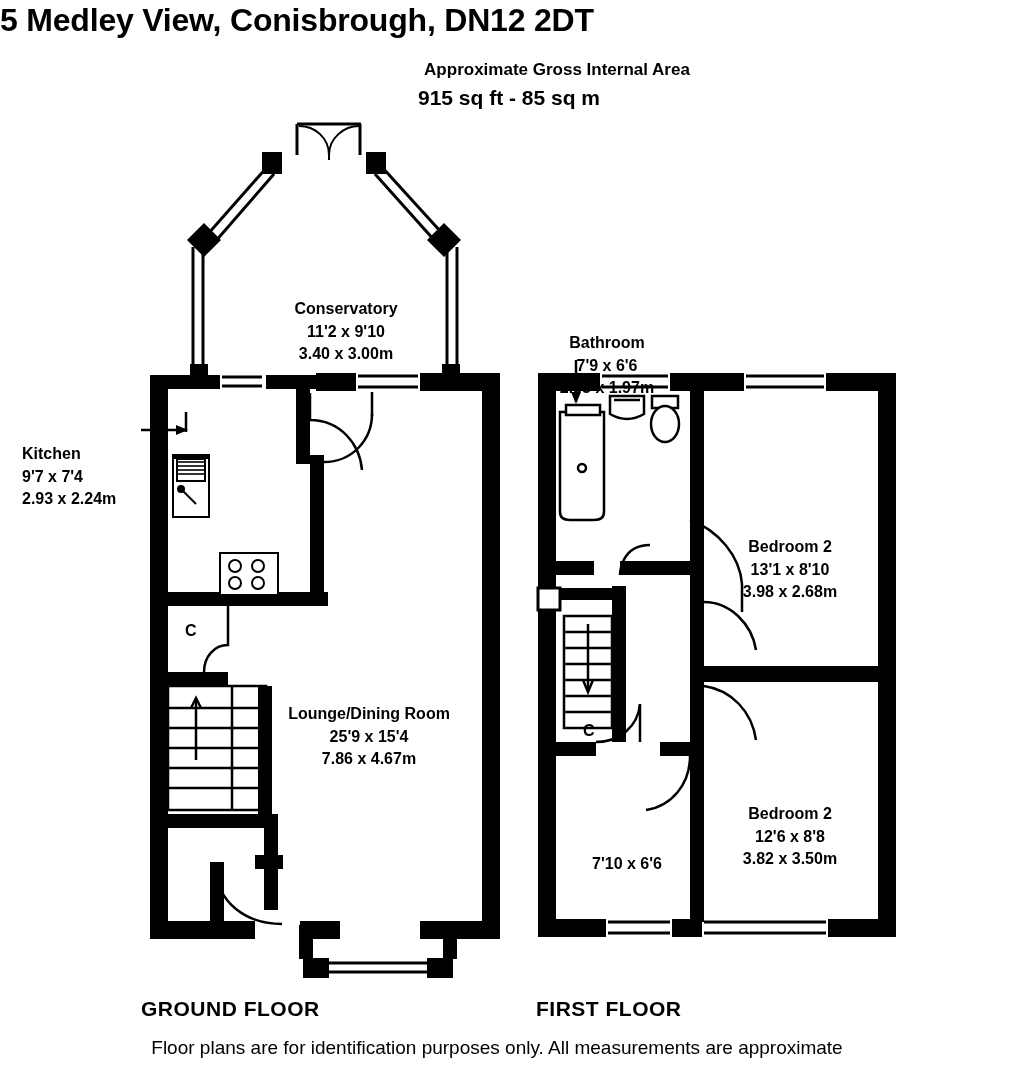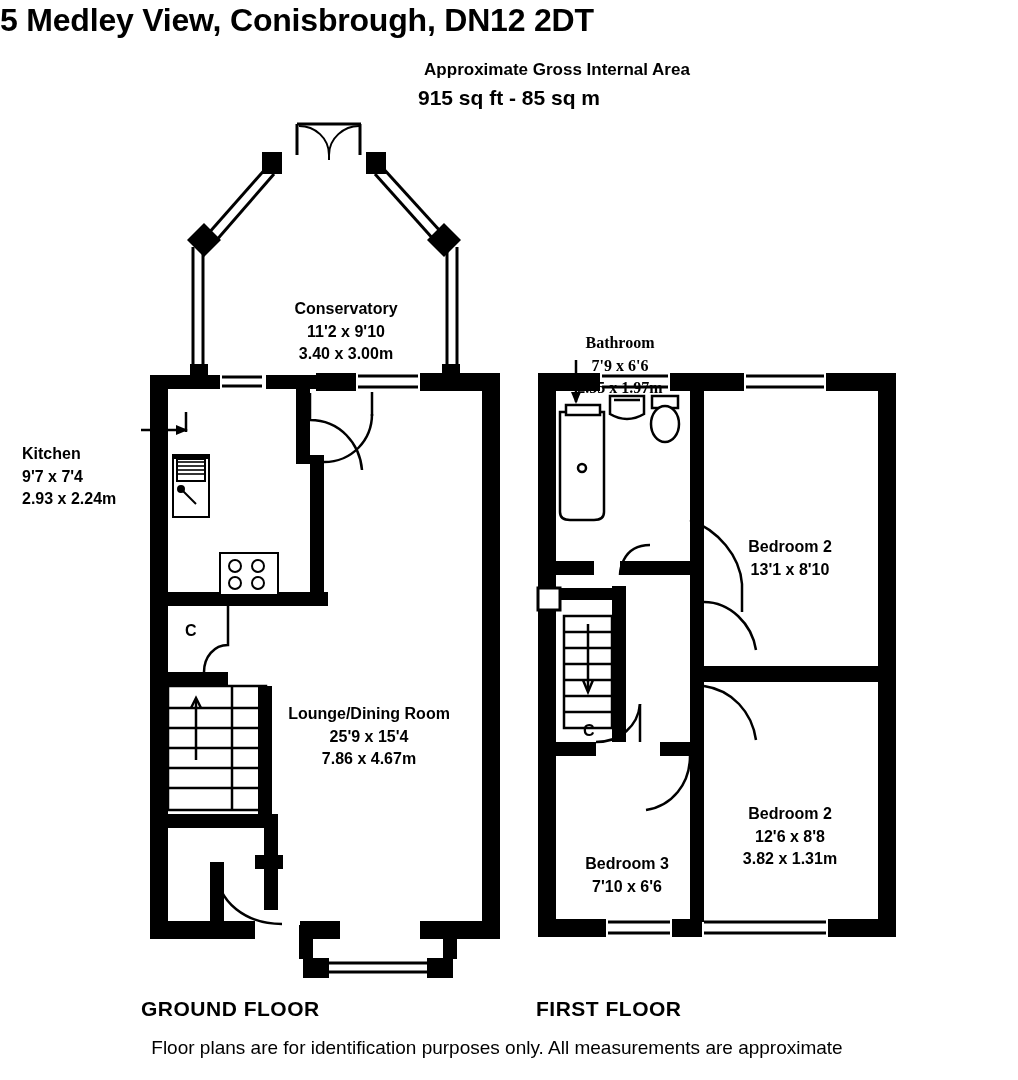--- a/index.html
+++ b/index.html
@@ -383,39 +383,39 @@
 </div>
 
 <div class="room-label" style="top:663px; left:264px; width:210px;">
   <div>Lounge/Dining Room</div>
   <div>25'9 x 15'4</div>
   <div>7.86 x 4.67m</div>
 </div>
 
 <div class="closet-label" style="top:622px; left:185px;">C</div>
 
-<div class="room-label" style="top:292px; left:520px; width:200px;font-family:Liberation Serif, serif;">
+<div class="room-label" style="top:292px; left:507px; width:200px;">
   <div>Bathroom</div>
   <div>7'9 x 6'6</div>
   <div>2.35 x 1.97m</div>
 </div>
 
 <div class="room-label" style="top:496px; left:690px; width:200px;">
   <div>Bedroom 2</div>
   <div>13'1 x 8'10</div>
+  <div>3.98 x 2.68m</div>
 </div>
 
 <div class="room-label" style="top:763px; left:690px; width:200px;">
   <div>Bedroom 2</div>
   <div>12'6 x 8'8</div>
-  <div>3.82 x 1.31m</div>
+  <div>3.82 x 3.50m</div>
 </div>
 
 <div class="room-label" style="top:813px; left:527px; width:200px;">
-  <div>Bedroom 3</div>
   <div>7'10 x 6'6</div>
 </div>
 
 <div class="closet-label" style="top:722px; left:583px;">C</div>
 
 <div class="floor-label" id="ground-floor-label">GROUND FLOOR</div>
 <div class="floor-label" id="first-floor-label">FIRST FLOOR</div>
 
 <div class="footer">Floor plans are for identification purposes only. All measurements are approximate</div>
 

